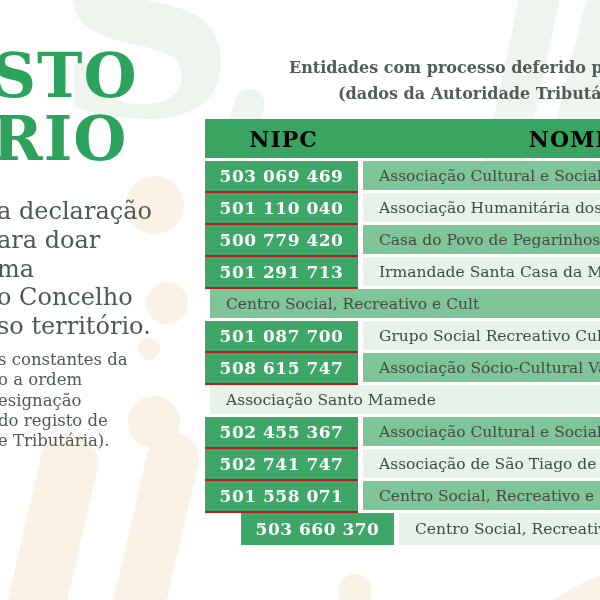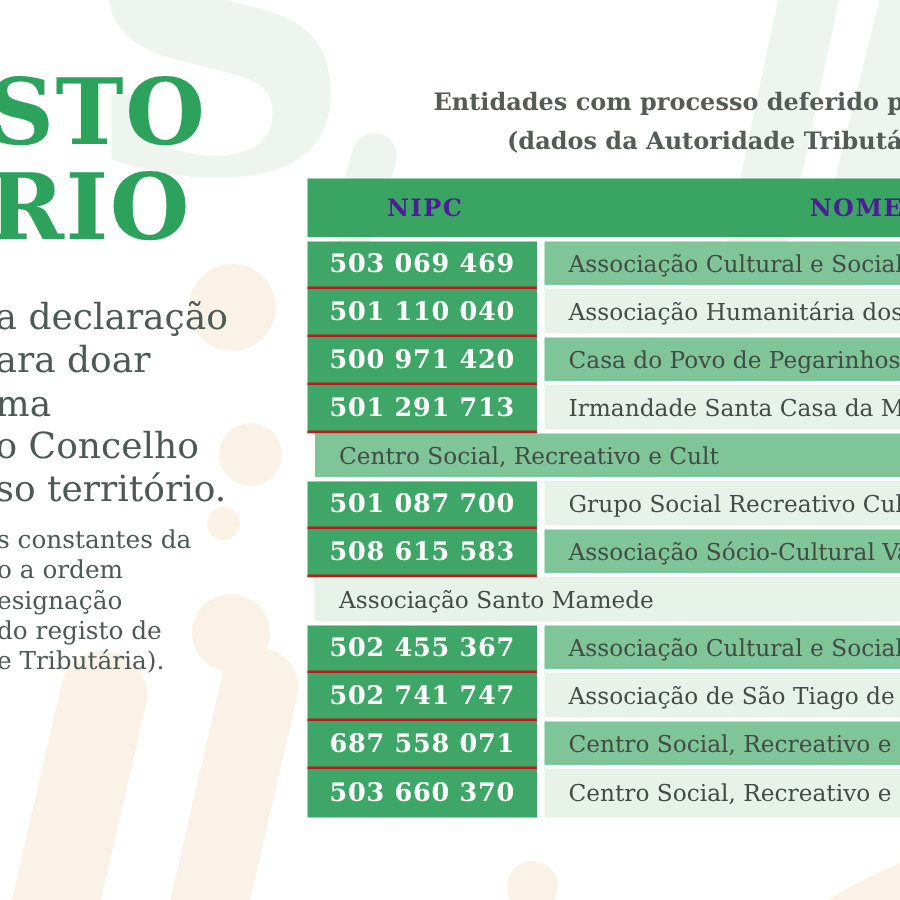--- a/index.html
+++ b/index.html
@@ -53,40 +53,40 @@
     font-size:16.5px; line-height:20.3px; color:#4d5954; white-space:nowrap;
   }
   
   .hdr-note { position:absolute; z-index:1; font-weight:bold; font-size:16px;
     color:#545c57; white-space:nowrap; }
   .hdr-note-1 { left:289px; top:58px; }
   .hdr-note-2 { left:338px; top:84px; }
   
   .etable { position:absolute; left:205px; top:119px; width:575px; z-index:1; }
   .thead { display:flex; height:39px; background:#3aa563; align-items:center; }
-  .th { color:#4c1d95; font-weight:bold; font-size:16px; letter-spacing:1px; }
+  .th { color:#000000; font-weight:bold; font-size:22px; letter-spacing:1px; }
   .th-nipc { width:157px; text-align:center; }
   .th-nome { flex:1; text-align:center; }
   .tbody { margin-top:3px; }
   .trow { display:flex; height:32px; }
   .cell-nipc {
     width:153px; background:#3ea767; border-bottom:2px solid #b91c1c;
     color:#ffffff; font-weight:bold; font-size:17px; letter-spacing:0.5px;
     display:flex; align-items:center; justify-content:center;
   }
   .gutter { width:5px; background:#ffffff; }
   .cell-nome {
     flex:1; border-bottom:3px solid #ffffff;
     font-size:15.5px; color:#424b46;
     display:flex; align-items:center; padding-left:16px;
     white-space:nowrap; overflow:hidden;
   }
   .trow:nth-child(odd)  .cell-nome { background:#7fc597; }
   .trow:nth-child(even) .cell-nome { background:#e7f2e9; }
-  .trow:last-child .cell-nipc { border-bottom:none; }
+  .trow:last-child .cell-nipc { border-bottom:none;margin-left:36px; }
   .trow:last-child .cell-nome { border-bottom:none; }
 </style>
 </head>
 <body>
 
 <div class="decor swoosh-s">S</div>
 <div class="decor stripe stripe-1"></div>
 <div class="decor stripe stripe-2"></div>
 <div class="decor stripe stripe-3"></div>
 <div class="decor cream cream-band band-1"></div>
@@ -133,21 +133,21 @@
     <div class="cell-nome">Associação Cultural e Social do</div>
   </div>
 
   <div class="trow">
     <div class="cell-nipc">501 110 040</div>
     <div class="gutter"></div>
     <div class="cell-nome">Associação Humanitária dos B.</div>
   </div>
 
   <div class="trow">
-    <div class="cell-nipc">500 971 420</div>
+    <div class="cell-nipc">500 779 420</div>
     <div class="gutter"></div>
     <div class="cell-nome">Casa do Povo de Pegarinhos</div>
   </div>
 
   <div class="trow">
     <div class="cell-nipc">501 291 713</div>
     <div class="gutter"></div>
     <div class="cell-nome">Irmandade Santa Casa da Miser</div>
   </div>
 
@@ -156,21 +156,21 @@
     <div class="cell-nome">Centro Social, Recreativo e Cult</div>
   </div>
 
   <div class="trow">
     <div class="cell-nipc">501 087 700</div>
     <div class="gutter"></div>
     <div class="cell-nome">Grupo Social Recreativo Cultura</div>
   </div>
 
   <div class="trow">
-    <div class="cell-nipc">508 615 583</div>
+    <div class="cell-nipc">508 615 747</div>
     <div class="gutter"></div>
     <div class="cell-nome">Associação Sócio-Cultural Vale</div>
   </div>
 
   <div class="trow">
     <div class="gutter"></div>
     <div class="cell-nome">Associação Santo Mamede</div>
   </div>
 
   <div class="trow">
@@ -179,21 +179,21 @@
     <div class="cell-nome">Associação Cultural e Social de</div>
   </div>
 
   <div class="trow">
     <div class="cell-nipc">502 741 747</div>
     <div class="gutter"></div>
     <div class="cell-nome">Associação de São Tiago de Vil</div>
   </div>
 
   <div class="trow">
-    <div class="cell-nipc">687 558 071</div>
+    <div class="cell-nipc">501 558 071</div>
     <div class="gutter"></div>
     <div class="cell-nome">Centro Social, Recreativo e Cult</div>
   </div>
 
   <div class="trow">
     <div class="cell-nipc">503 660 370</div>
     <div class="gutter"></div>
     <div class="cell-nome">Centro Social, Recreativo e Cult</div>
   </div>
 </div>

